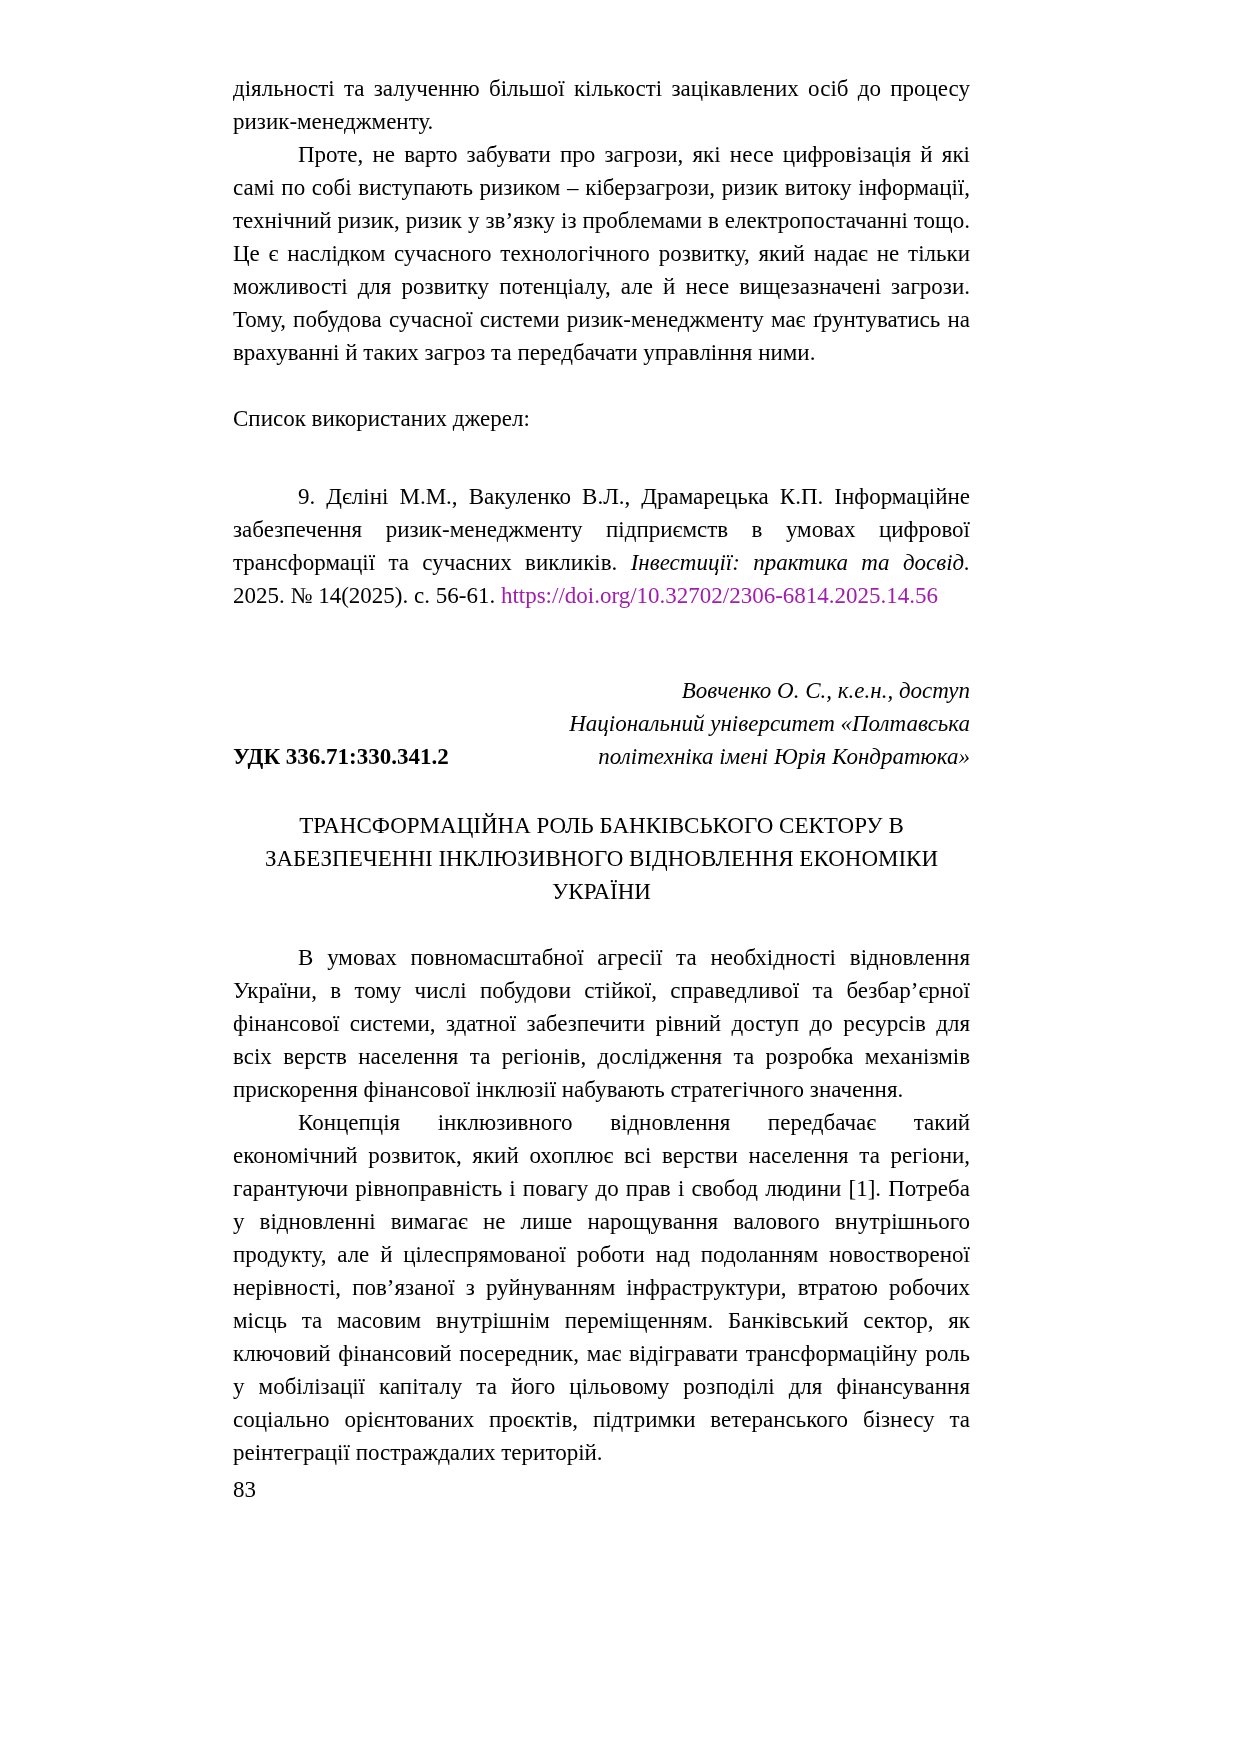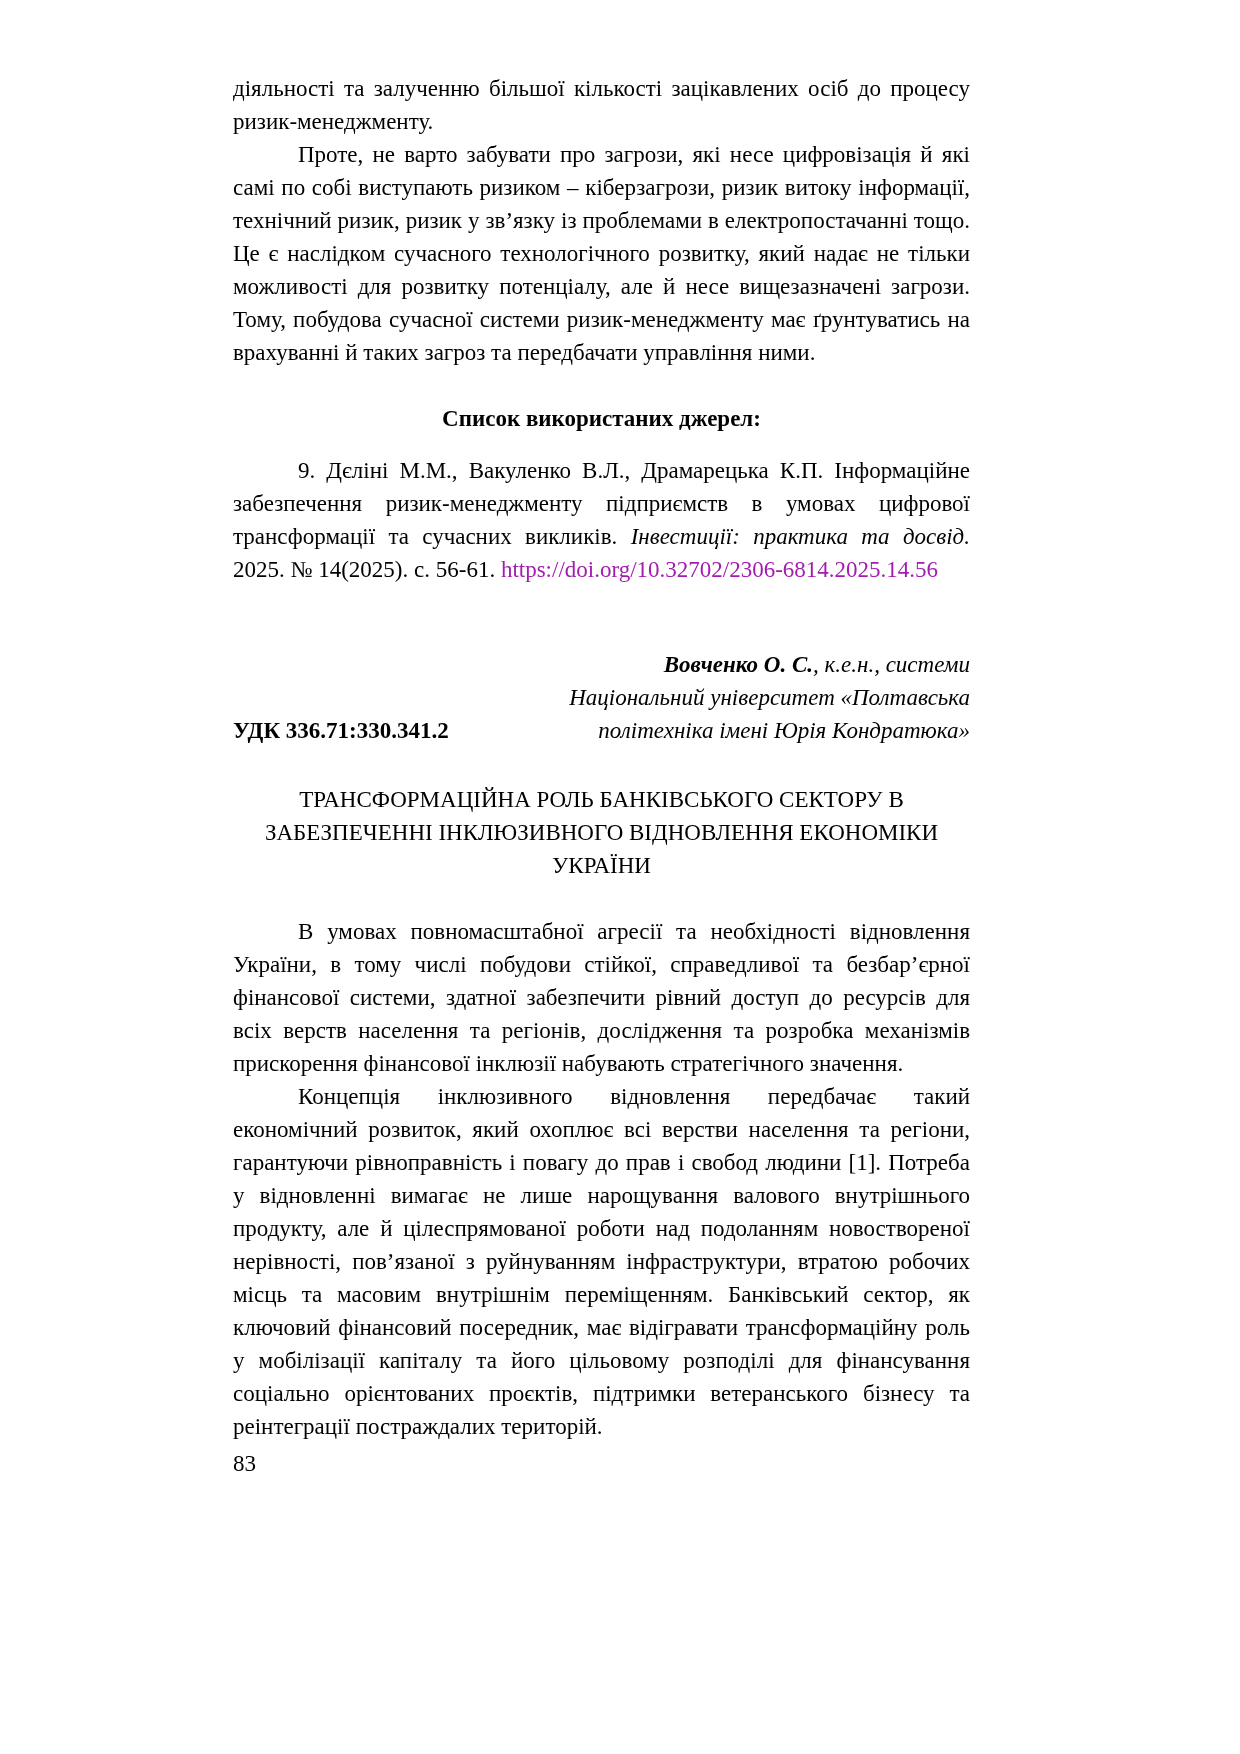--- a/index.html
+++ b/index.html
@@ -23,24 +23,23 @@
   }
   p {
     margin: 0;
     text-align: justify;
     text-indent: 65px;
   }
   p.no-indent {
     text-indent: 0;
   }
   .refs-heading {
-    text-align: center;
     text-indent: 0;
-    font-weight: bold;
-    margin: 33px 0 19px 0;
+    font-weight: normal;
+    margin: 33px 0 45px 0;
   }
   .journal-italic {
     font-style: italic;
   }
   .ref-link {
     color: #a21caf;
     cursor: pointer;
     word-break: break-all;
   }
   .udc-author-row {
@@ -51,21 +50,21 @@
   .udc {
     font-weight: bold;
     white-space: nowrap;
   }
   .author-block {
     flex: 1;
     text-align: right;
     font-style: italic;
   }
   .author-name {
-    font-weight: bold;
+    font-weight: normal;
   }
   .paper-title {
     text-align: center;
     text-indent: 0;
     font-weight: normal;
     margin: 36px 0 33px 0;
   }
   .page-number {
     text-align: left;
     text-indent: 0;
@@ -83,21 +82,21 @@
 
   <p class="refs-heading">Список використаних джерел:</p>
 
   <p>
     <span>9. Дєліні М.М., Вакуленко В.Л., Драмарецька К.П. Інформаційне забезпечення ризик-менеджменту підприємств в умовах цифрової трансформації та сучасних викликів. </span><span class="journal-italic">Інвестиції: практика та досвід.</span><span> 2025. № 14(2025). с. 56-61. </span><a class="ref-link">https://doi.org/10.32702/2306-6814.2025.14.56</a>
   </p>
 
   <div class="udc-author-row">
     <div class="udc">УДК 336.71:330.341.2</div>
     <div class="author-block">
-      <div><span class="author-name">Вовченко О. С.</span><span>, к.е.н., системи</span></div>
+      <div><span class="author-name">Вовченко О. С.</span><span>, к.е.н., доступ</span></div>
       <div>Національний університет «Полтавська</div>
       <div>політехніка імені Юрія Кондратюка»</div>
     </div>
   </div>
 
   <p class="paper-title">ТРАНСФОРМАЦІЙНА РОЛЬ БАНКІВСЬКОГО СЕКТОРУ В ЗАБЕЗПЕЧЕННІ ІНКЛЮЗИВНОГО ВІДНОВЛЕННЯ ЕКОНОМІКИ УКРАЇНИ</p>
 
   <p>В умовах повномасштабної агресії та необхідності відновлення України, в тому числі побудови стійкої, справедливої та безбар’єрної фінансової системи, здатної забезпечити рівний доступ до ресурсів для всіх верств населення та регіонів, дослідження та розробка механізмів прискорення фінансової інклюзії набувають стратегічного значення.</p>
 
   <p>Концепція інклюзивного відновлення передбачає такий економічний розвиток, який охоплює всі верстви населення та регіони, гарантуючи рівноправність і повагу до прав і свобод людини [1]. Потреба у відновленні вимагає не лише нарощування валового внутрішнього продукту, але й цілеспрямованої роботи над подоланням новоствореної нерівності, пов’язаної з руйнуванням інфраструктури, втратою робочих місць та масовим внутрішнім переміщенням. Банківський сектор, як ключовий фінансовий посередник, має відігравати трансформаційну роль у мобілізації капіталу та його цільовому розподілі для фінансування соціально орієнтованих проєктів, підтримки ветеранського бізнесу та реінтеграції постраждалих територій.</p>

